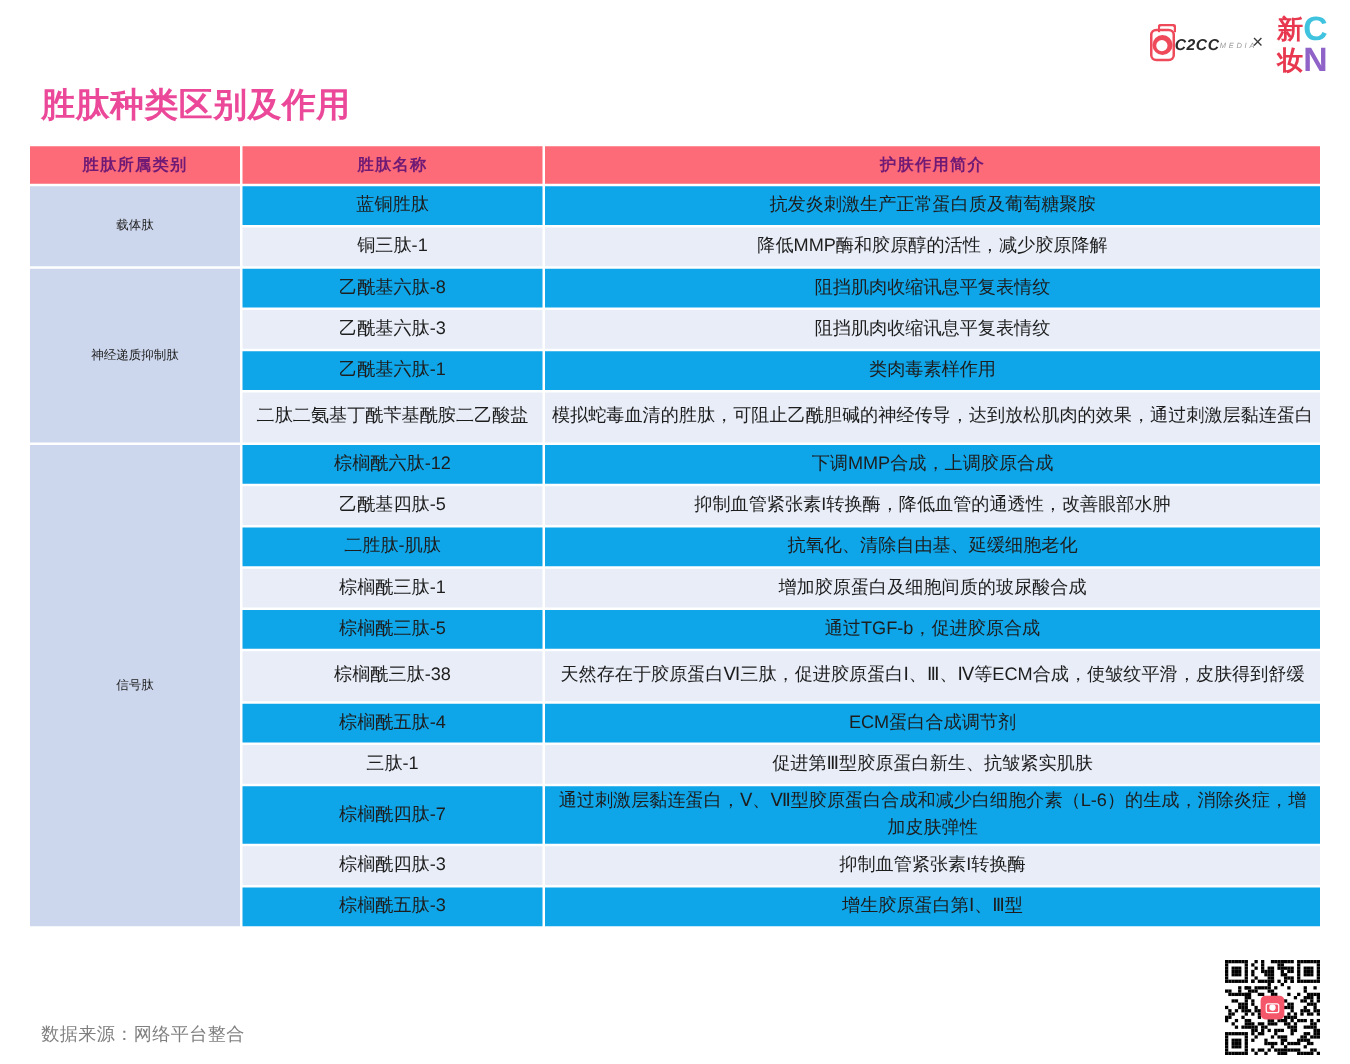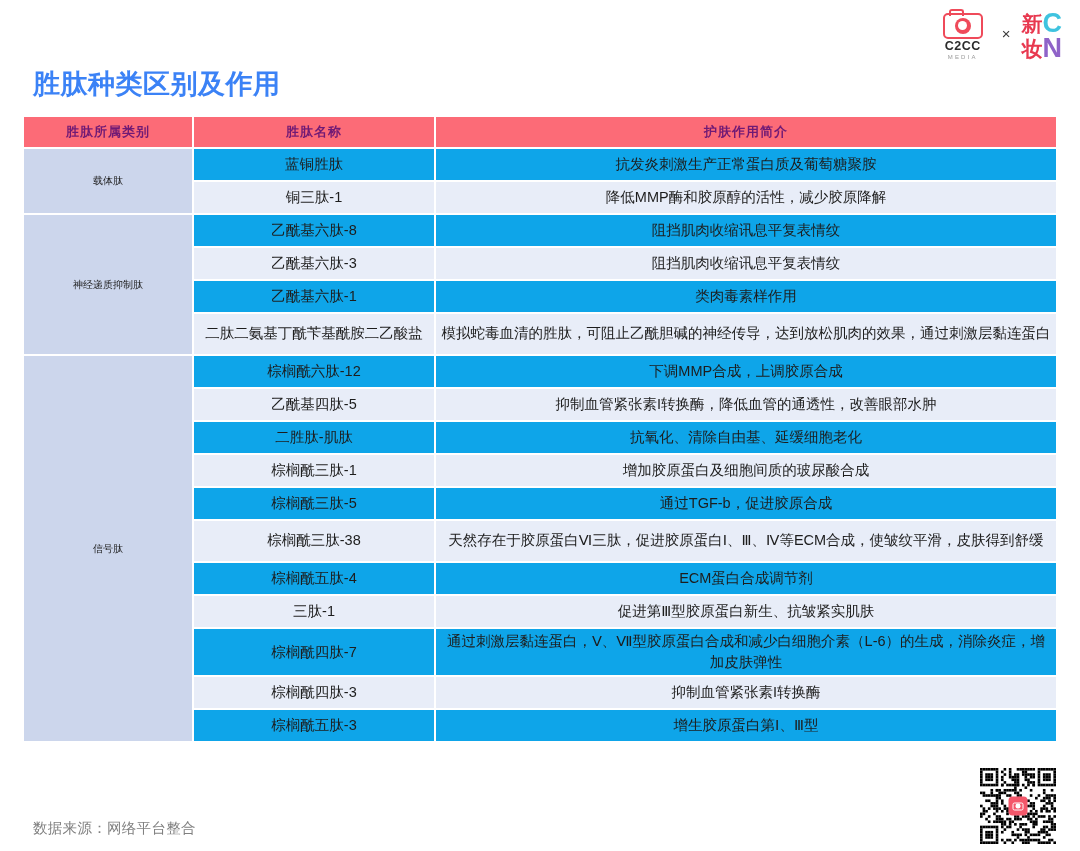--- a/index.html
+++ b/index.html
@@ -22,24 +22,25 @@
     position: absolute;
     top: 8px;
     right: 18px;
     display: flex;
     align-items: center;
     gap: 9px;
     height: 56px;
   }
   .c2cc-logo {
     display: flex;
-    flex-direction: column;
+    flex-direction: row;
     align-items: center;
     justify-content: center;
     width: 56px;
+    font-style: italic;
   }
   .c2cc-mark {
     width: 40px;
     height: 26px;
     border: 2.5px solid #ef4a5a;
     border-radius: 5px;
     position: relative;
     display: flex;
     align-items: center;
     justify-content: center;
@@ -104,21 +105,21 @@
   .xz-en1 { font-size: 27px; color: #3fc3df; font-weight: 700; }
   .xz-en2 { font-size: 27px; color: #8f63c8; font-weight: 700; }
 
   
   .page-title {
     position: absolute;
     left: 33px;
     top: 66px;
     font-size: 27px;
     font-weight: 800;
-    color: #3b82f6;
+    color: #ec4899;
     letter-spacing: .5px;
   }
 
   
   .tbl-wrap {
     position: absolute;
     left: 22px;
     top: 115px;
     width: 1036px;
   }

